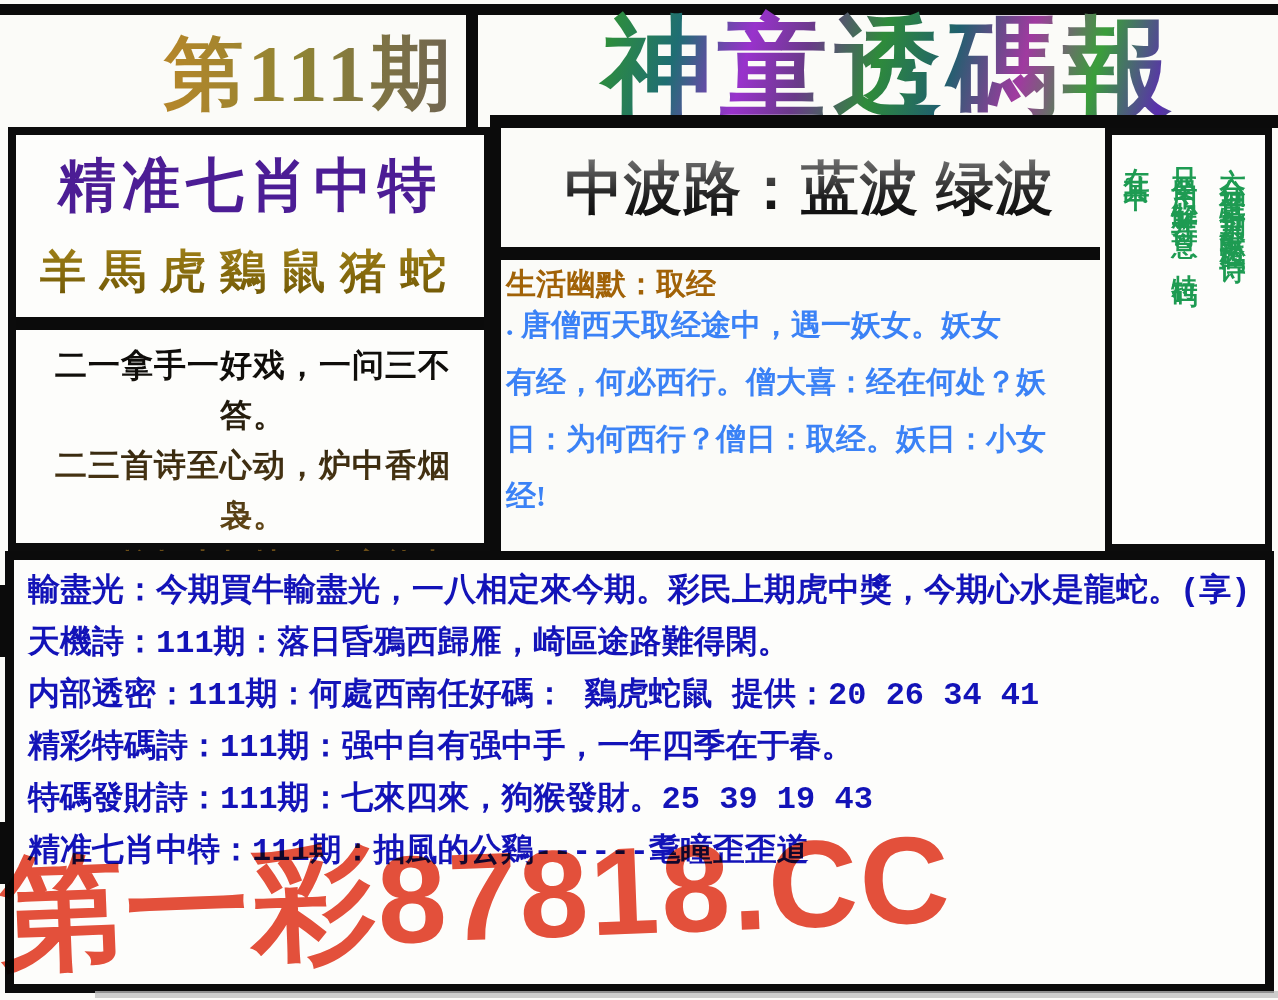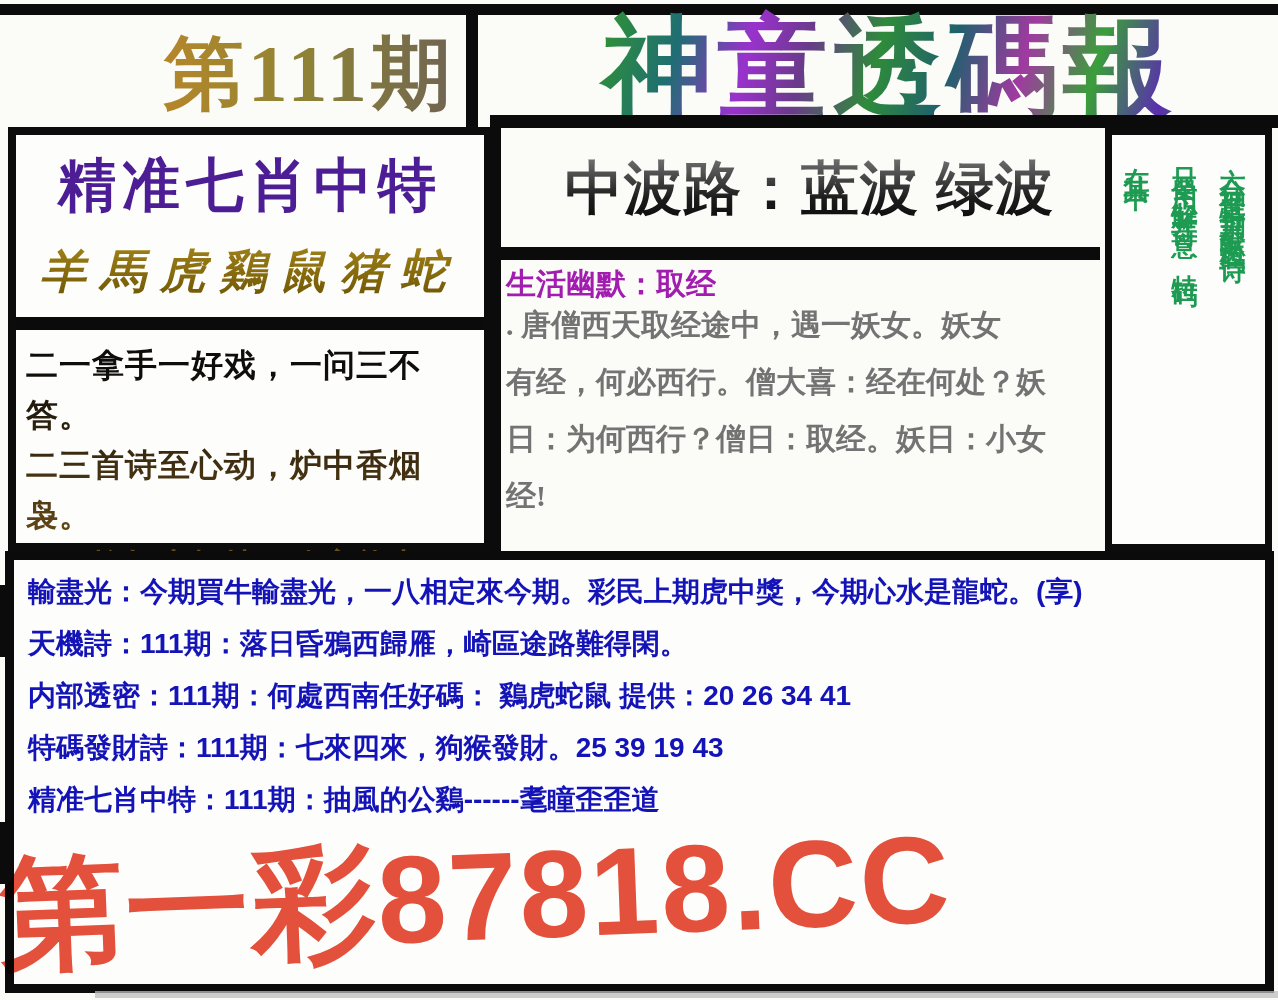--- a/index.html
+++ b/index.html
@@ -36,66 +36,66 @@
     border:8px solid #0c0c0c;background:#fdfdfb;
   }
   .lp-heading{
     margin-top:12px;text-align:center;
     font-family:"Liberation Serif",serif;font-weight:bold;font-size:58px;
     letter-spacing:6px;color:#4c1d95;
   }
   .lp-zodiac{
     margin-top:16px;text-align:center;font-weight:bold;font-size:46px;letter-spacing:14px;
     background-image:linear-gradient(180deg,#a3841a 0%,#6b5302 100%);
-    font-style:italic;
   }
   .lp-divider{margin-top:14px;height:13px;background:#0b0b0b;}
   .lp-verses{
     padding:10px 4px 0 10px;font-weight:bold;font-size:32px;line-height:50px;
     letter-spacing:1px;
     background-image:linear-gradient(180deg,#0f0d0a 10%,#6e4f18 55%,#241708 95%);
+    text-align:center;
   }
 
   .hbar-mid-top{left:490px;top:115px;width:788px;height:13px;}
   .vbar-mid-left{left:490px;top:115px;width:11px;height:436px;}
   .mid-header{
     left:506px;top:138px;width:592px;height:100px;
     font-weight:bold;font-size:58px;line-height:100px;letter-spacing:1px;white-space:nowrap;
     background-image:linear-gradient(180deg,#9a9a9a 0%,#1c1c1c 60%,#000 100%);
   }
   .mirror{display:inline-block;transform:scaleX(-1);}
   .mid-divider{left:501px;top:247px;width:599px;height:13px;}
   .mid-humor{
     left:506px;top:264px;width:590px;
-    font-family:"Liberation Serif",serif;font-weight:bold;font-size:30px;color:#a21caf;
+    font-family:"Liberation Serif",serif;font-weight:bold;font-size:30px;color:#a16207;
   }
   .mid-joke{
     left:506px;top:296px;width:596px;
     font-family:"Liberation Serif",serif;font-weight:bold;font-size:30px;
-    line-height:57px;color:#737373;white-space:nowrap;
+    line-height:57px;color:#3b82f6;white-space:nowrap;
   }
 
   .right-panel{
     left:1105px;top:128px;width:167px;height:423px;box-sizing:border-box;
     border:7px solid #0c0c0c;background:#fdfdfb;
   }
   .rp-text{
     writing-mode:vertical-rl;white-space:pre-line;
     height:100%;box-sizing:border-box;padding:12px 8px 0 0;
     font-family:"Liberation Serif",serif;font-weight:bold;font-size:26px;
     line-height:48px;letter-spacing:9px;color:#1e9b52;
   }
 
   .bottom-panel{
     left:5px;top:551px;width:1269px;height:442px;box-sizing:border-box;
     border:9px solid #0b0b0b;background:#fdfdfb;
   }
   .bp-line{
-    padding-left:14px;font-family:Liberation Sans, sans-serif;font-weight:bold;
-    font-size:28px;line-height:52px;color:#1313b8;white-space:nowrap;
+    padding-left:14px;font-family:Liberation Mono, monospace;font-weight:bold;
+    font-size:32px;line-height:52px;color:#1313b8;white-space:nowrap;
   }
   .bp-lines{padding-top:6px;}
 
   .watermark{
     left:2px;top:850px;width:1080px;
     font-weight:bold;font-size:124px;letter-spacing:2px;line-height:130px;
     color:#e5503c;transform:rotate(-2.2deg);transform-origin:left bottom;
     mix-blend-mode:multiply;z-index:9;white-space:nowrap;
   }
 
@@ -142,20 +142,21 @@
   <div class="rp-text">六合神童特别奉献透码诗
 只要用心解开诗意，特码
 在其中。</div>
 </div>
 
 <div class="abs bottom-panel">
   <div class="bp-lines">
     <div class="bp-line">輸盡光：今期買牛輸盡光，一八相定來今期。彩民上期虎中獎，今期心水是龍蛇。(享)</div>
     <div class="bp-line">天機詩：111期：落日昏鴉西歸雁，崎區途路難得閑。</div>
     <div class="bp-line">内部透密：111期：何處西南任好碼： 鷄虎蛇鼠 提供：20 26 34 41</div>
+    <div class="bp-line">精彩特碼詩：111期：强中自有强中手，一年四季在于春。</div>
     <div class="bp-line">特碼發財詩：111期：七來四來，狗猴發財。25 39 19 43</div>
     <div class="bp-line">精准七肖中特：111期：抽風的公鷄------耄瞳歪歪道</div>
   </div>
 </div>
 
 <div class="abs watermark">第一彩87818.CC</div>
 
 <div class="bar left-mark-1"></div>
 <div class="bar left-mark-2"></div>
 <div class="abs bottom-shadow"></div>

